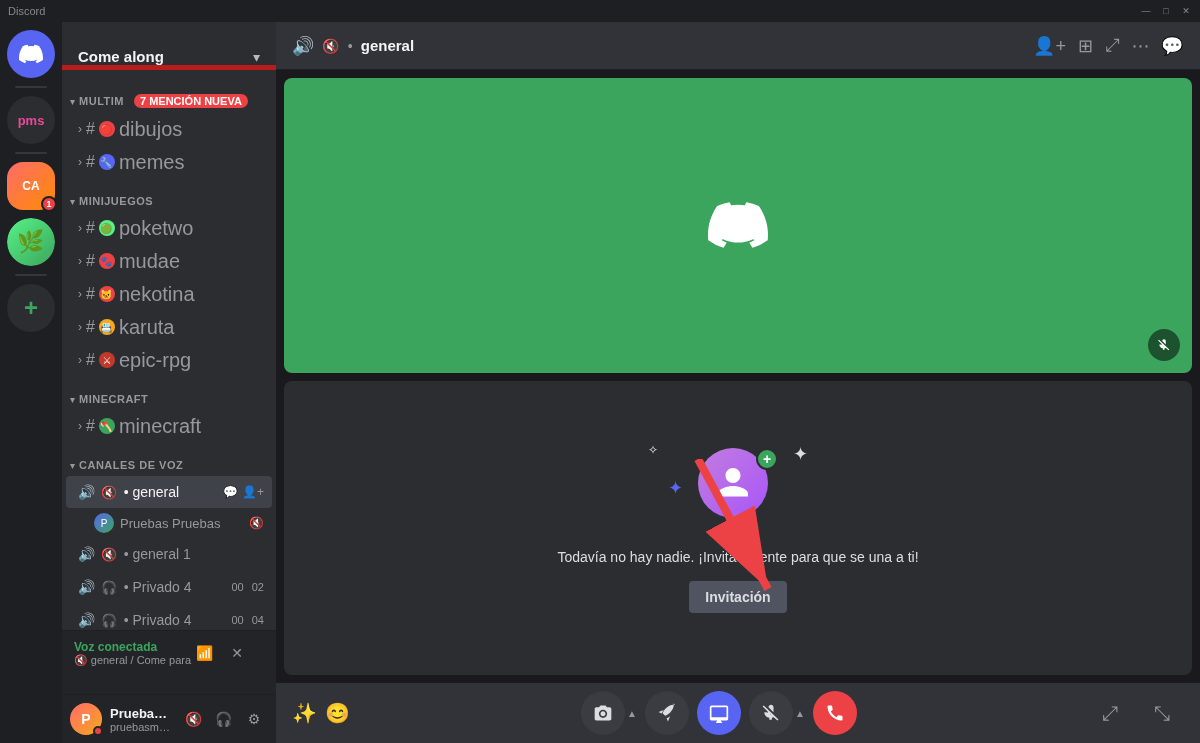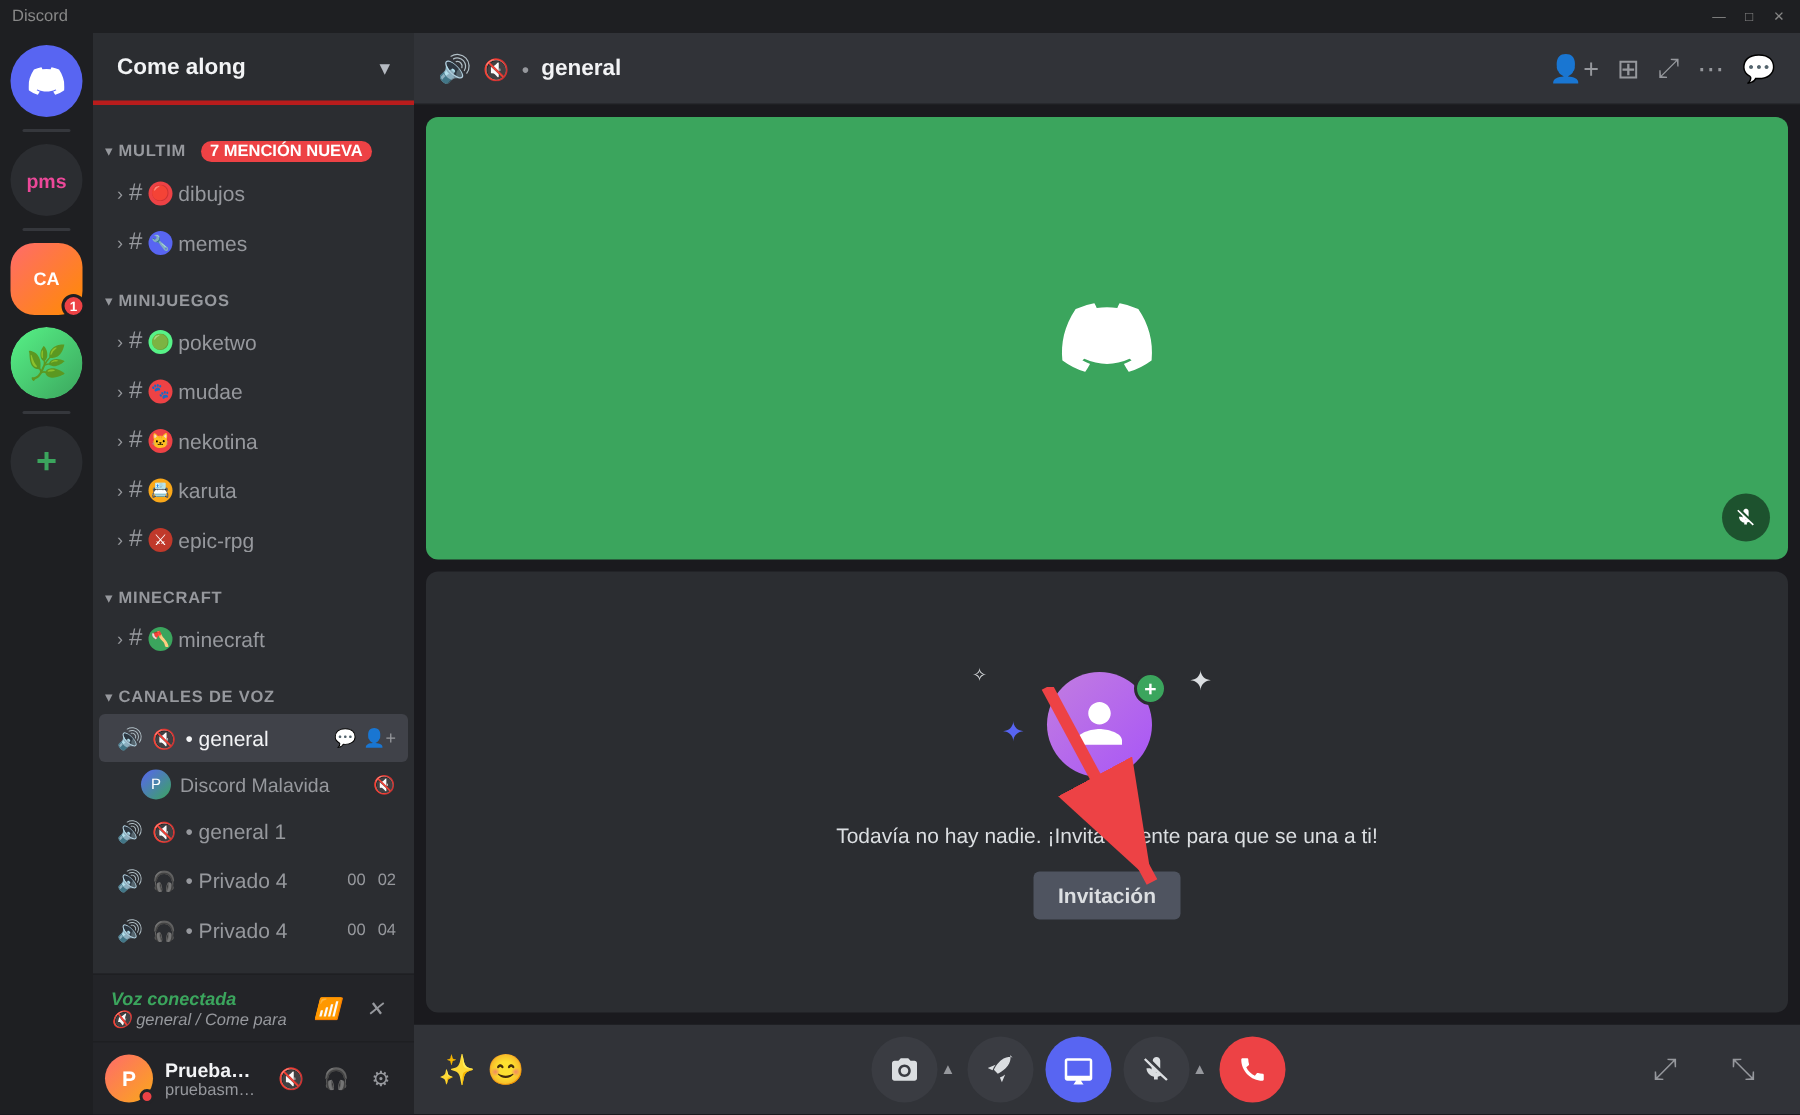--- a/index.html
+++ b/index.html
@@ -137,24 +137,24 @@
     .channel-sidebar {
       width: 214px;
       background: #2b2d31;
       display: flex;
       flex-direction: column;
       flex-shrink: 0;
     }
     .server-header {
       height: 48px;
       display: flex;
-      align-items: center;
+      align-items: flex-end;
       justify-content: space-between;
       padding: 0 16px;
-      border-bottom: 3px solid #b91c1c;
+      border-bottom: 5px solid #b91c1c;
       cursor: pointer;
       flex-shrink: 0;
     }
     .server-header-name {
       font-size: 15px;
       font-weight: 600;
       color: #f2f3f5;
     }
     .server-header-arrow {
       color: #b5bac1;
@@ -219,21 +219,21 @@
       height: 16px;
       border-radius: 50%;
       flex-shrink: 0;
       display: flex;
       align-items: center;
       justify-content: center;
       font-size: 10px;
     }
     .channel-name {
       flex: 1;
-      font-size: 14px;
+      font-size: 20px;
       overflow: hidden;
       text-overflow: ellipsis;
       white-space: nowrap;
     }
     .channel-expand {
       color: #96989d;
       font-size: 12px;
       flex-shrink: 0;
     }
 
@@ -311,23 +311,21 @@
     
     .voice-connected-bar {
       background: #232428;
       padding: 8px 12px;
       border-top: 1px solid #1e1f22;
       flex-shrink: 0;
     }
     .voice-connected-status {
       display: flex;
       align-items: center;
-      justify-content: space-between;
-      margin-bottom: 0;
-      font-style: italic;
+      margin-bottom: 19px;
     }
     .voice-status-text {
       font-size: 12px;
       font-weight: 700;
       color: #3ba55d;
     }
     .voice-status-sub {
       font-size: 11px;
       color: #96989d;
     }
@@ -801,21 +799,21 @@
         <span style="font-size:13px; color:#96989d;">🔇</span>
         <span class="voice-channel-name">• general</span>
         <div class="voice-channel-actions">
           <span class="voice-action-btn">💬</span>
           <span class="voice-action-btn">👤+</span>
         </div>
       </div>
 
       <div class="voice-user-item">
         <div class="voice-user-avatar" style="background: linear-gradient(135deg, #5865f2, #3ba55d);">P</div>
-        <span class="voice-user-name">Discord Malavida</span>
+        <span class="voice-user-name">Pruebas Pruebas</span>
         <span style="color:#96989d; font-size:12px;">🔇</span>
       </div>
 
       <div class="voice-channel-item">
         <span class="voice-icon">🔊</span>
         <span style="font-size:13px; color:#96989d;">🔇</span>
         <span class="voice-channel-name">• general 1</span>
       </div>
 
       <div class="voice-channel-item">

